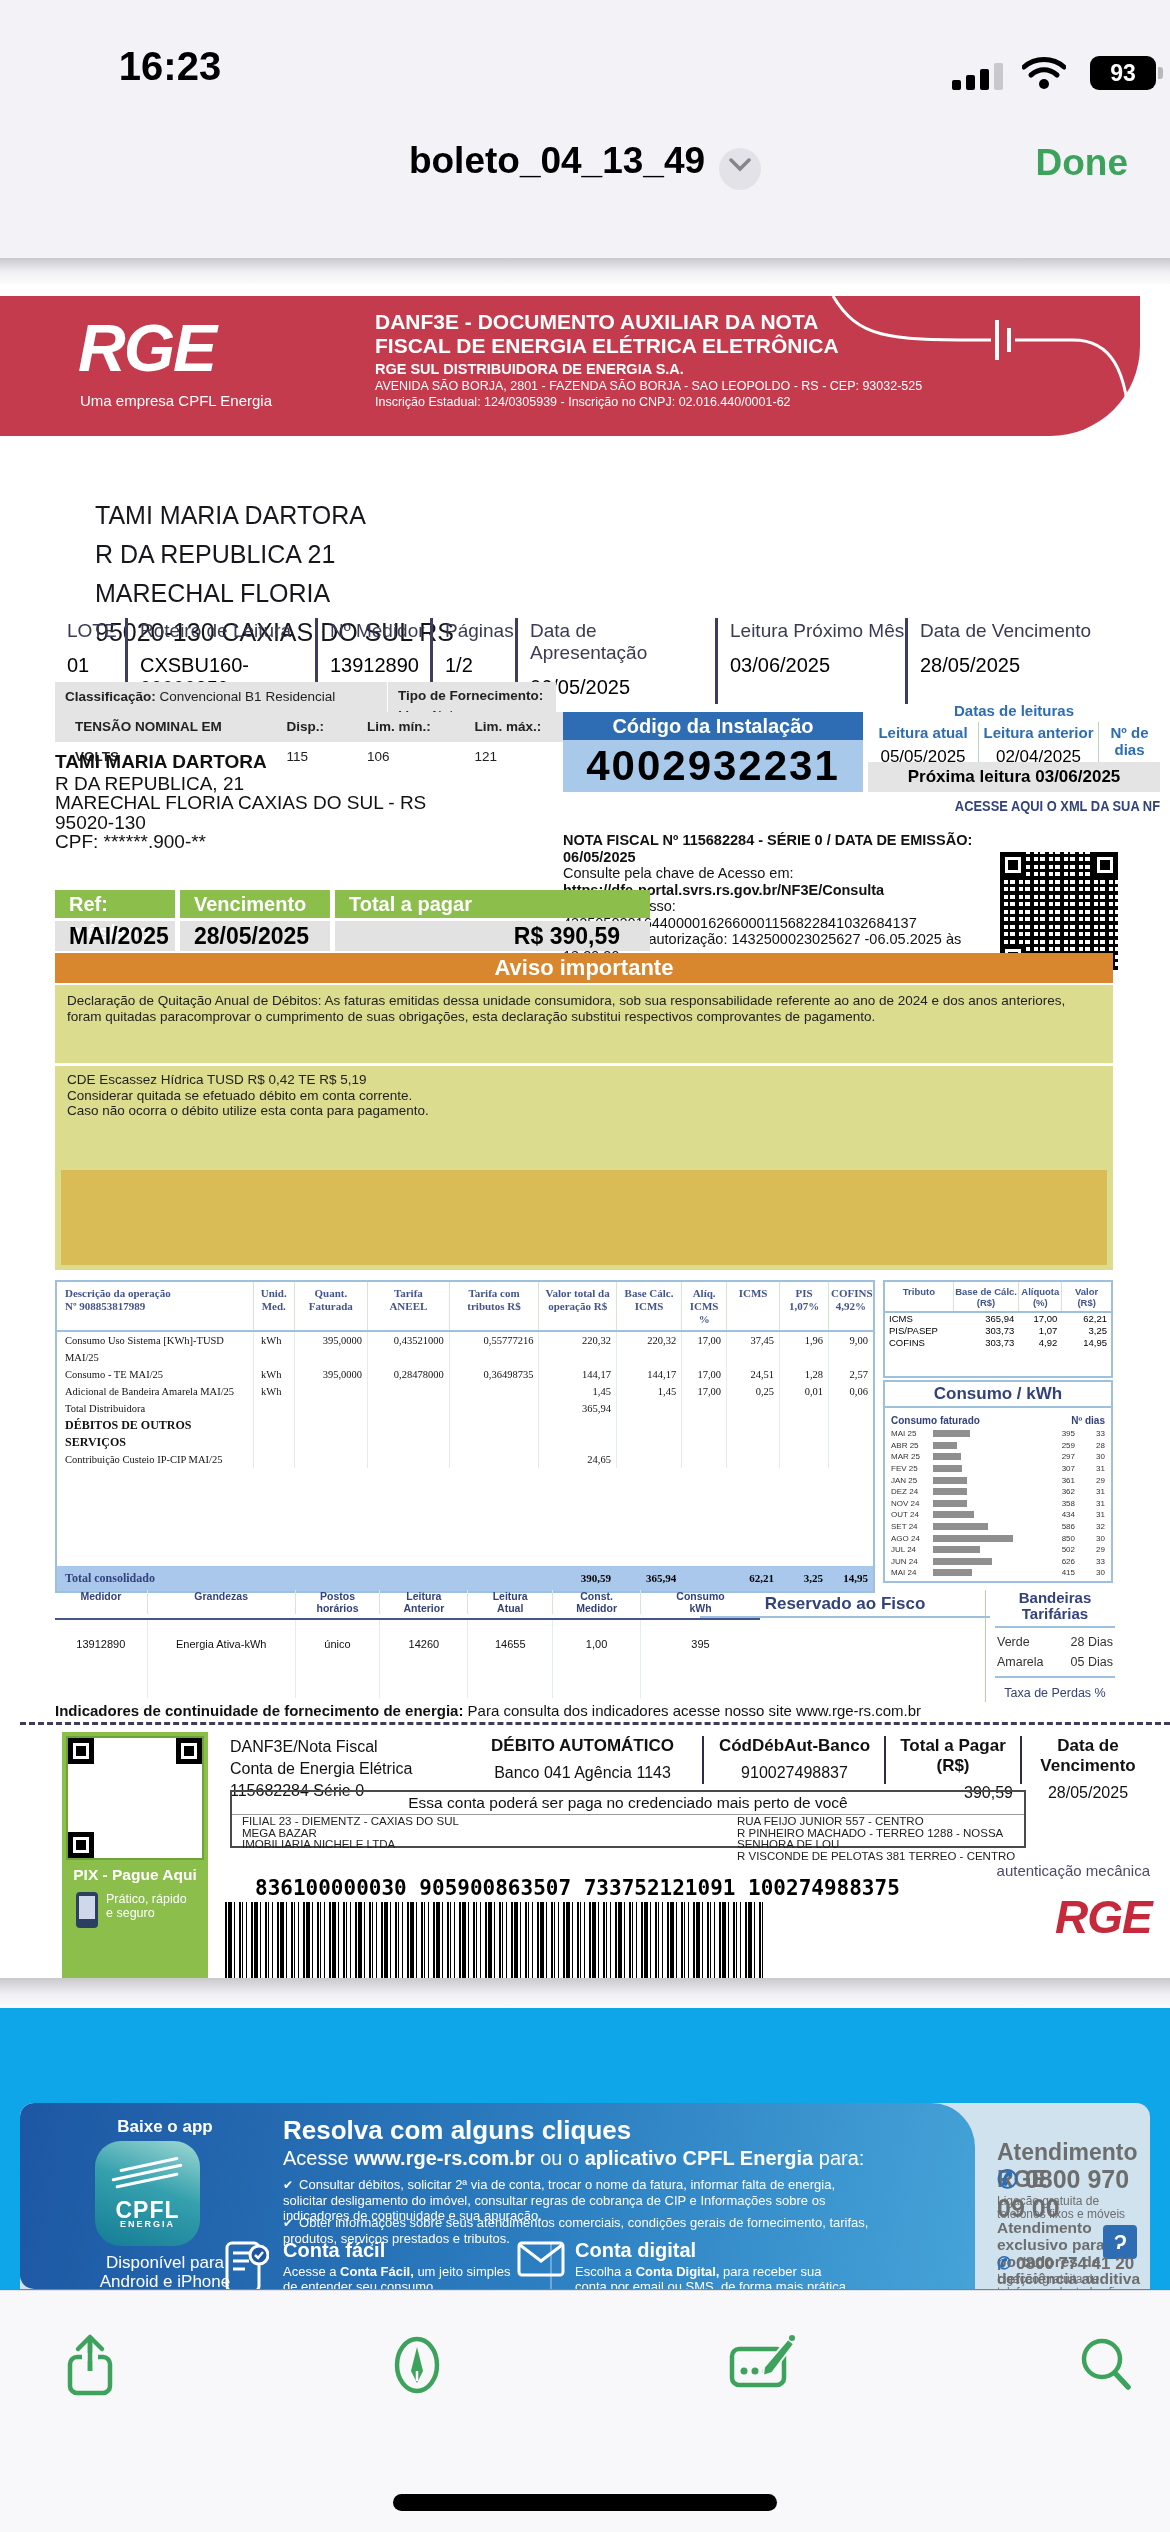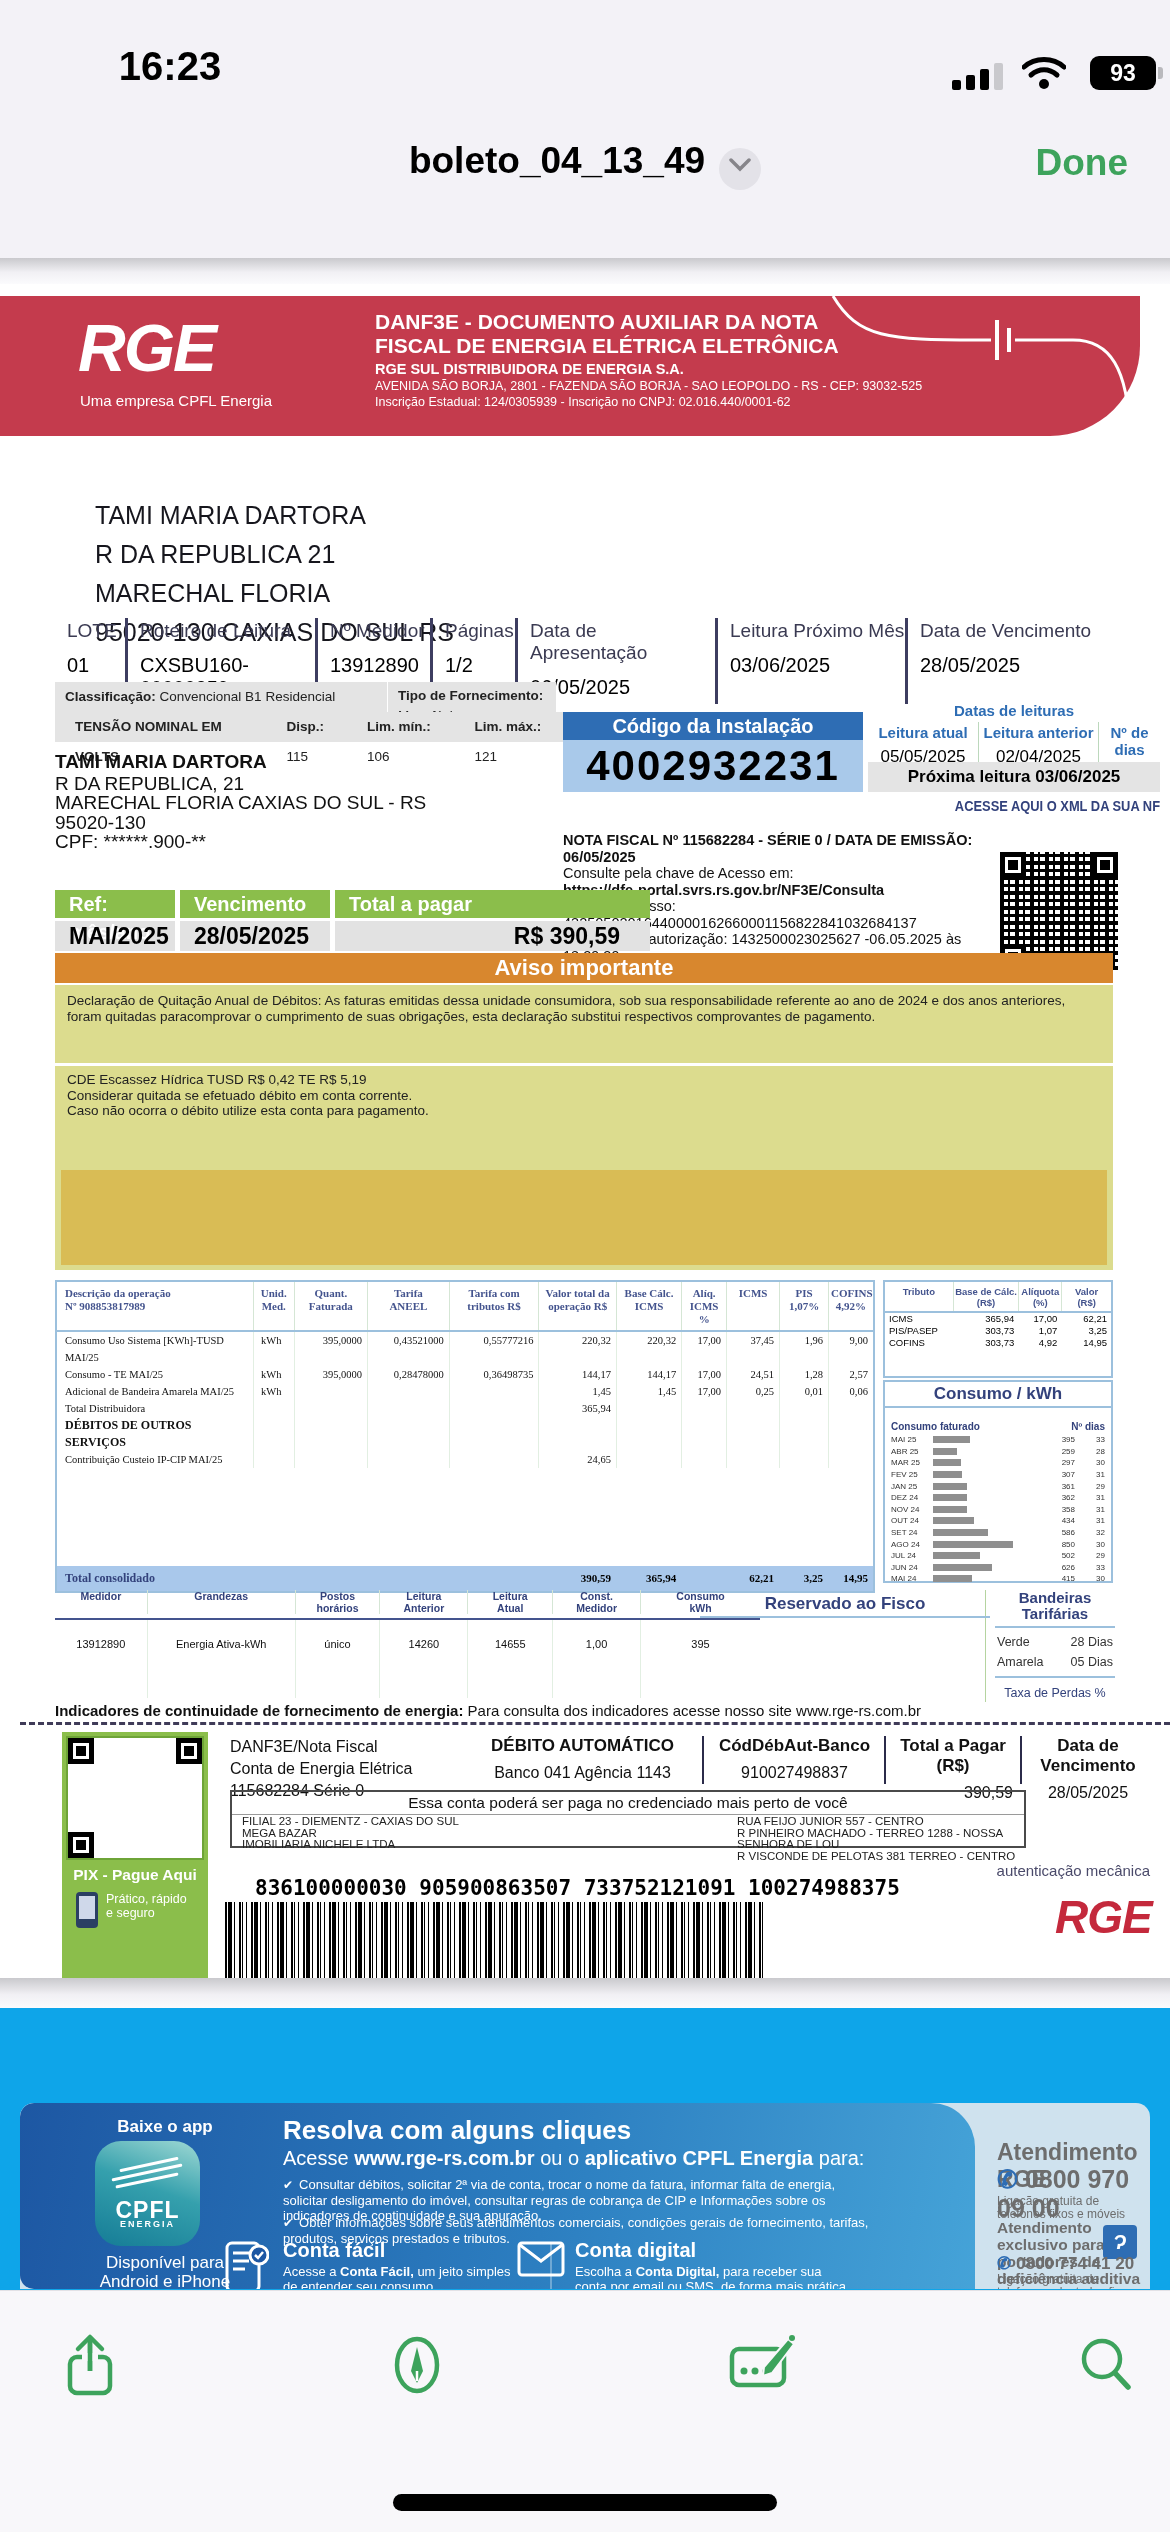--- a/index.html
+++ b/index.html
@@ -118,21 +118,21 @@
   #trib-head .hc{font-size:9.5px;color:#44548e;font-weight:bold;text-align:center;padding:4px 1px 3px;border-left:1px solid #d5e6d5;}
   #trib-head .hc:first-child{border-left:none;}
   #trib-head .hc span{display:block;line-height:11px;}
   #trib-head{border-bottom:2px solid #9cc0dd;}
   #trib-rows .trow{display:grid;grid-template-columns:30% 29% 19% 22%;}
   #trib-rows .trow span{font-size:9.5px;line-height:12px;text-align:right;padding-right:4px;}
   #trib-rows .trow span.c0{text-align:left;padding-left:4px;}
 
   #consumo{left:883px;top:1096px;width:230px;height:203px;border:2px solid #9cc0dd;box-sizing:border-box;}
   #consumo-title{border-bottom:2px solid #9cc0dd;font-size:17px;font-weight:bold;color:#33427c;text-align:center;padding:2px 0;}
-  #cons-head{display:grid;grid-template-columns:50% 30% 20%;padding:13px 6px 1px;}
+  #cons-head{display:grid;grid-template-columns:50% 30% 20%;padding:7px 6px 1px;}
   #cons-head span{font-size:10px;font-weight:bold;color:#33427c;}
   #cons-head span:nth-child(3){text-align:right;}
   #cons-rows{padding:1px 6px;}
   .cons-row{display:grid;grid-template-columns:42px 1fr 36px 30px;align-items:center;height:11.6px;}
   .cons-row .lbl{font-size:8px;color:#333;}
   .cons-row .barwrap{height:7px;}
   .cons-row .bar{height:7px;background:#8f8f8f;}
   .cons-row .val,.cons-row .nd{font-size:8px;color:#333;text-align:right;}
 
   #bandeiras{left:995px;top:1306px;width:120px;}

